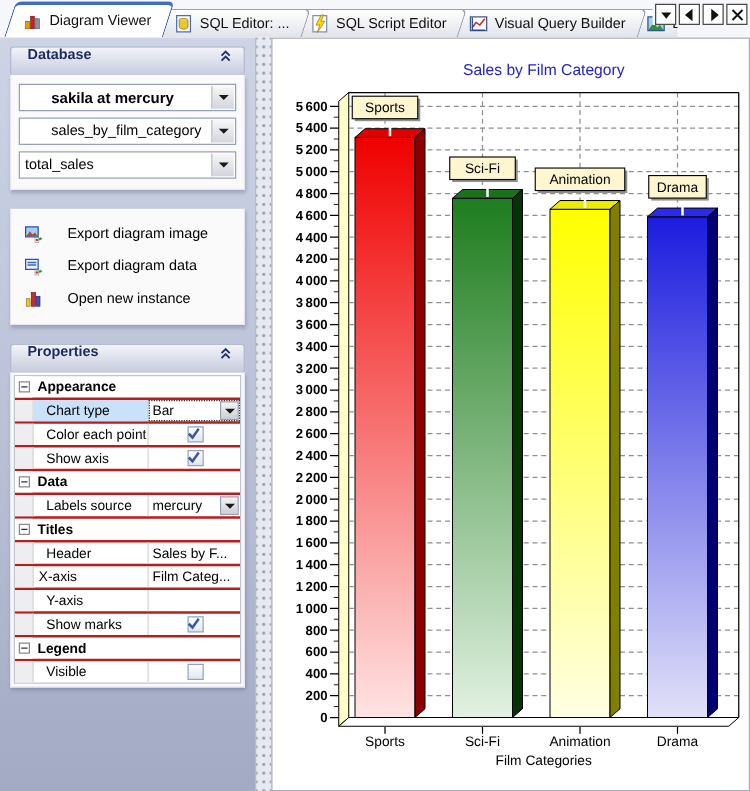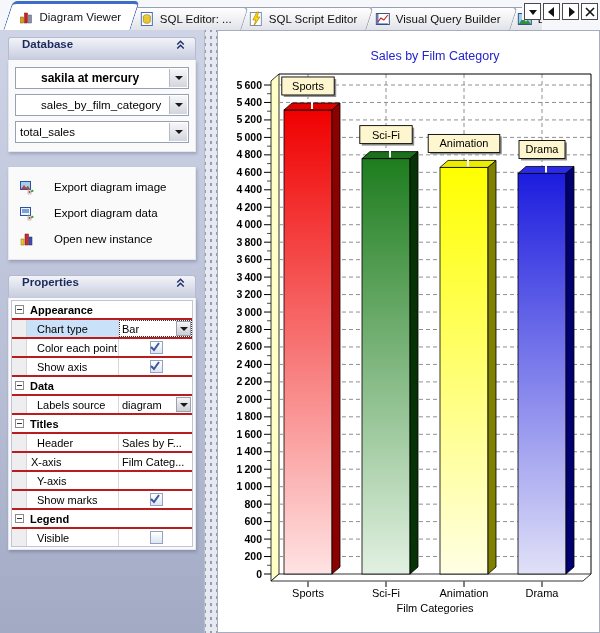--- a/index.html
+++ b/index.html
@@ -281,21 +281,21 @@
           <div class="prow group">
             <span class="pgutter">
               <span class="minusbox"></span>
             </span>
             <span class="plabel">Data</span>
           </div>
           <div class="prow">
             <span class="pgutter"></span>
             <span class="plabel" style="padding-left:10px">Labels source</span>
             <span class="pvalue">
-              <span>diagram</span>
+              <span>mercury</span>
               <span class="pv-btn">
                 <span class="arrow-down"></span>
               </span>
             </span>
           </div>
           <div class="prow group">
             <span class="pgutter">
               <span class="minusbox"></span>
             </span>
             <span class="plabel">Titles</span>

